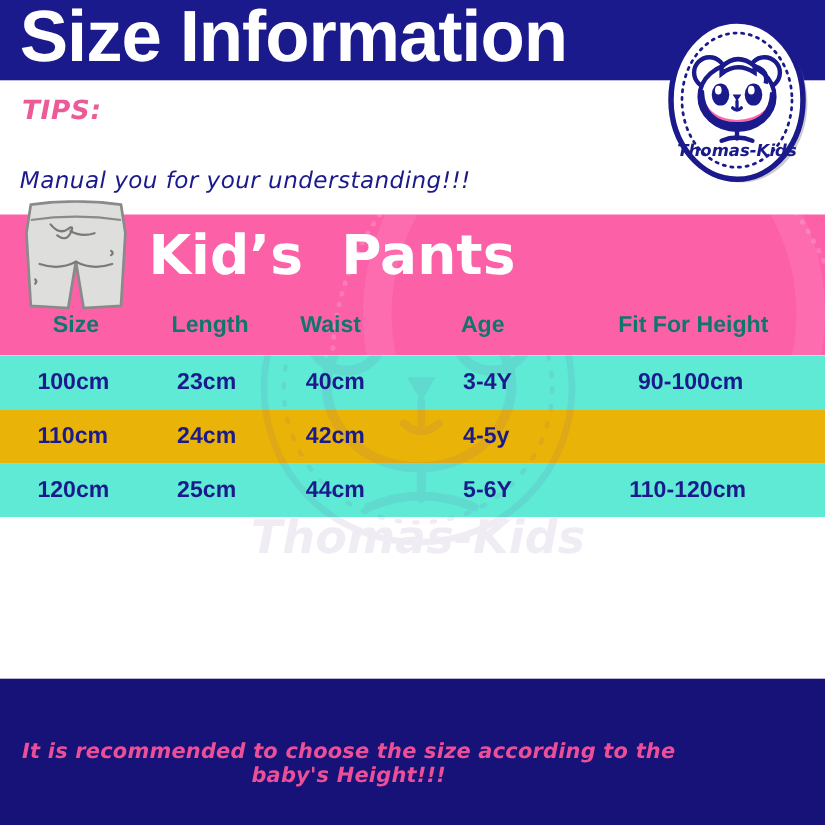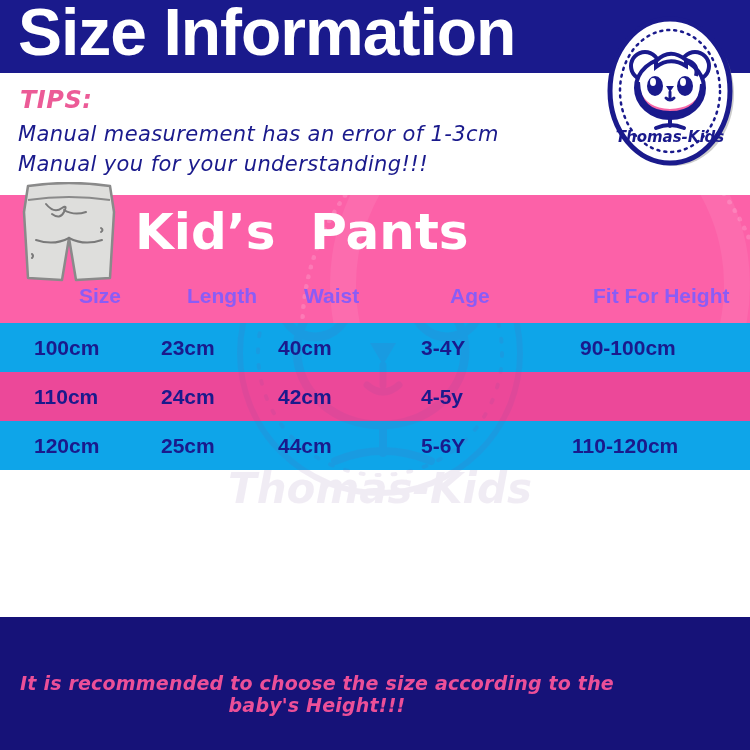--- a/index.html
+++ b/index.html
@@ -138,45 +138,44 @@
     z-index: 5;
   }
   .shorts-art svg { display: block; }
 
   
   .col-head {
     position: absolute;
     top: 284px;
     font-size: 21px;
     font-weight: 700;
-    color: #8b5cf6;
+    color: #0f766e;
     z-index: 4;
     white-space: nowrap;
     font-family: "Liberation Sans", sans-serif;
-    margin-left: 31px;
   }
 
   
   .table-body {
     position: absolute;
     left: 0;
     top: 323px;
     width: 750px;
     height: 294px;
     overflow: hidden;
     background: #ffffff;
   }
   .data-row {
     position: relative;
     width: 750px;
     height: 49px;
     box-sizing: border-box;
   }
-  .data-row.odd  { background: #0ea5e9; }
-  .data-row.even { background: #ec4899; }
+  .data-row.odd  { background: #5eead4; }
+  .data-row.even { background: #eab308; }
 
   .cell {
     position: absolute;
     top: 50%;
     transform: translateY(-50%);
     font-size: 21px;
     font-weight: 700;
     color: #1a1a8c;
     white-space: nowrap;
     z-index: 3;
@@ -251,21 +250,20 @@
 
       <path d="M62 72 L70 72 L66 78 Z" fill="#1a1a8c"></path>
       <path d="M66 78 L66 84 M62 84 Q66 88 70 84" fill="none" stroke="#1a1a8c" stroke-width="3" stroke-linecap="round"></path>
 
       <path d="M66 104 L66 112 M52 114 Q66 108 80 114" fill="none" stroke="#1a1a8c" stroke-width="4" stroke-linecap="round"></path>
       <text x="66" y="128" text-anchor="middle" font-family="DejaVu Sans, sans-serif" font-size="15" font-style="italic" font-weight="700" fill="#1a1a8c">Thomas-Kids</text>
     </svg>
   </div>
 
   <div class="tips-label">TIPS:</div>
-  <div class="tips-line1">Manual measurement has an error of 1-3cm</div>
   <div class="tips-line2">Manual you for your understanding!!!</div>
 
   <div class="pink-band">
     <div class="pink-swoosh"></div>
     <div class="pink-dots"></div>
   </div>
 
   <div class="shorts-art">
     <svg viewBox="0 0 126 104" width="126" height="104">
       <path d="M22 4 Q63 -2 104 4 L108 30 L104 96 L70 98 L63 56 L56 98 L22 96 L18 30 Z" fill="#dededc" stroke="#8a8a8a" stroke-width="2.5" stroke-linejoin="round"></path>

